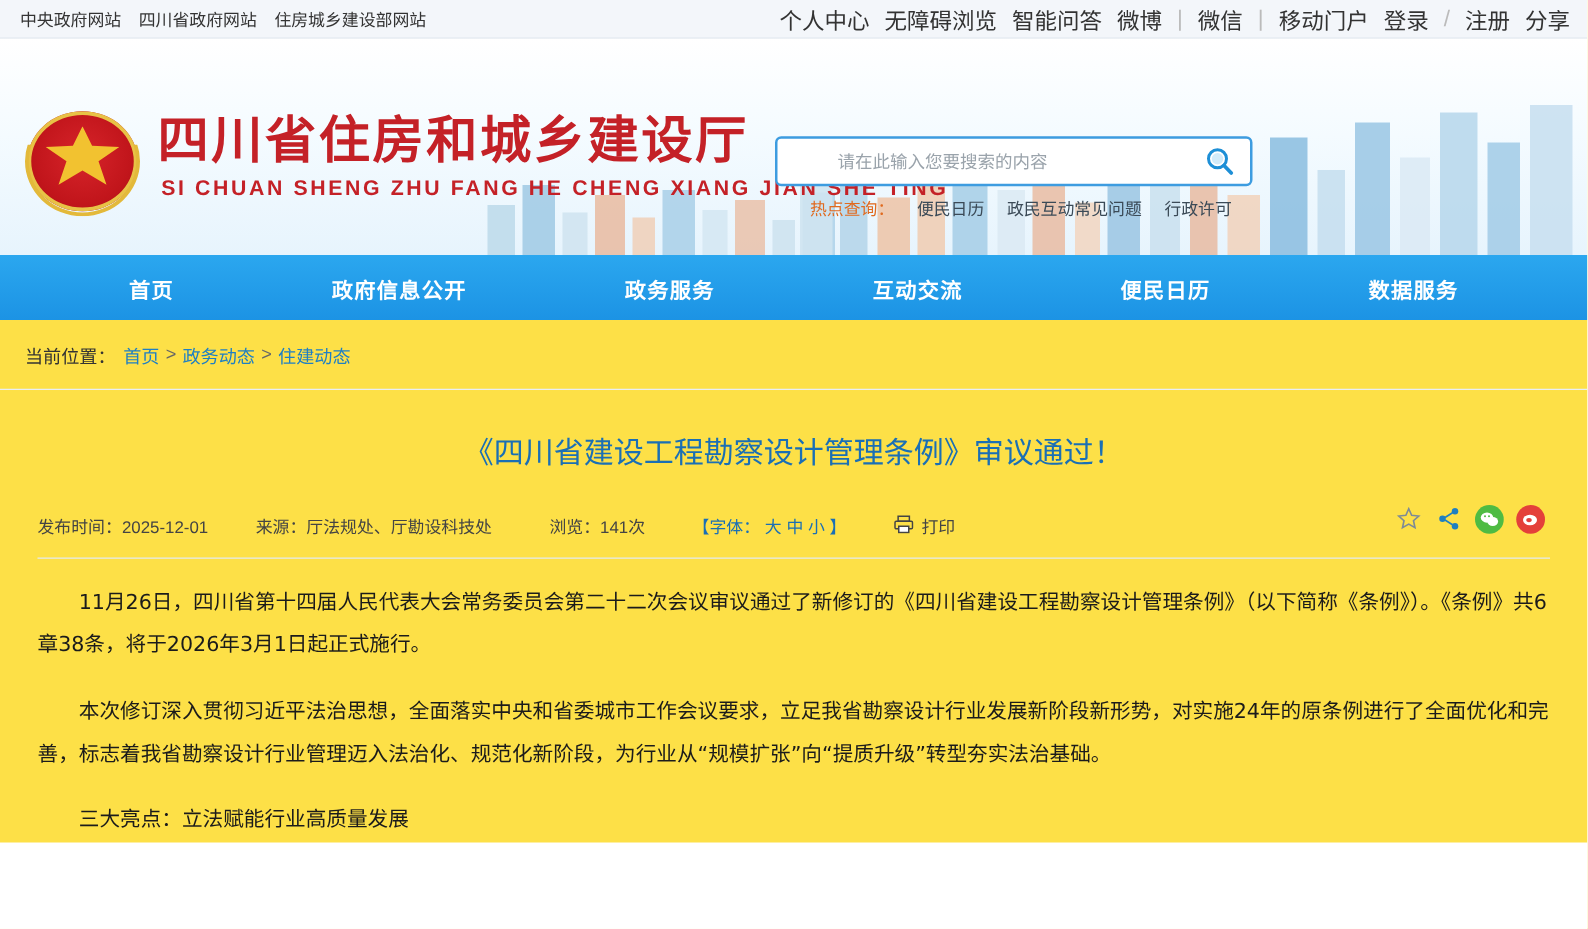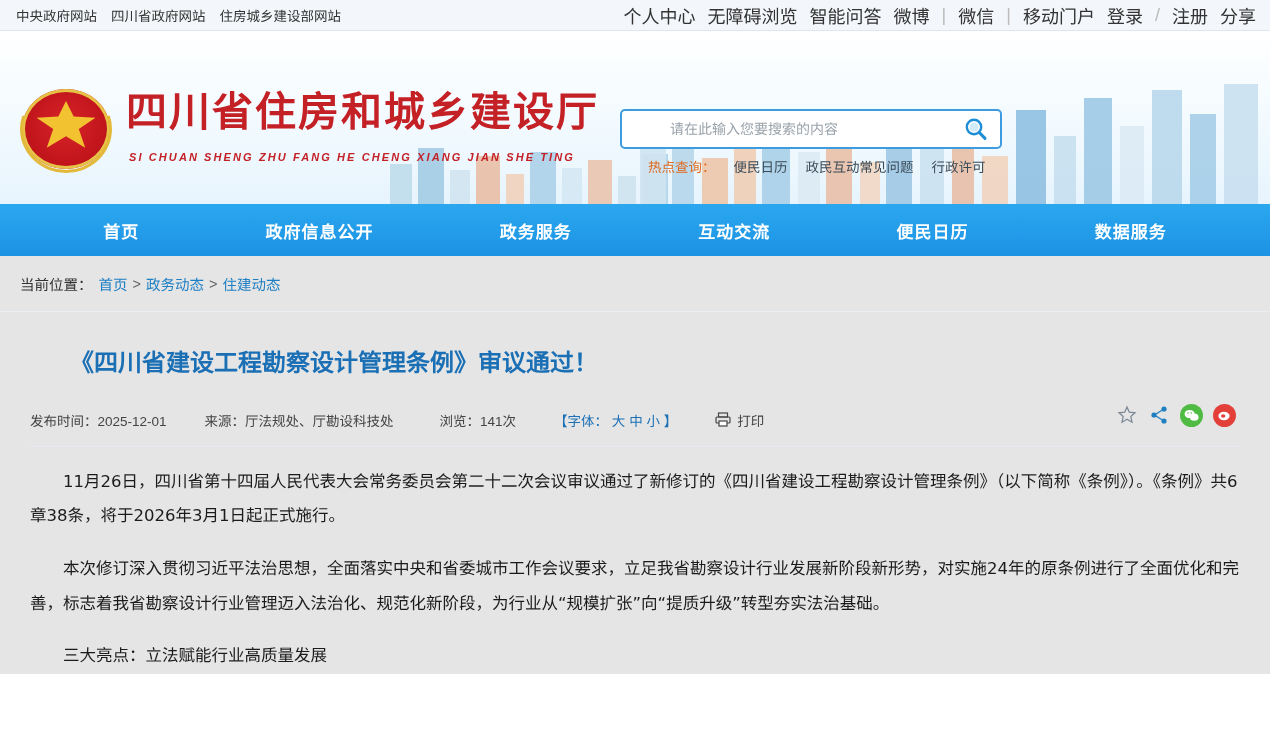--- a/index.html
+++ b/index.html
@@ -79,27 +79,26 @@
   }
   .sitetitle .cn {
     font-family: "DejaVu Sans", "Liberation Sans", sans-serif;
     font-size: 41px;
     font-weight: bold;
     color: #c42127;
     letter-spacing: 2px;
     line-height: 1.15;
   }
   .sitetitle .py {
-    margin-top: 15px;
-    font-size: 11px;
+    margin-top: 5px;
+    font-size: 17px;
     letter-spacing: 2.1px;
     color: #c42127;
     font-weight: bold;
     padding-left: 3px;
-    font-style: italic;
   }
 
   .searchbox {
     position: absolute;
     left: 620px; top: 78px;
     width: 382px; height: 40px;
     background: #fff;
     border: 2px solid #3d9ce0;
     border-radius: 5px;
     display: flex; align-items: center; padding-left: 36px;
@@ -153,40 +152,41 @@
     font-weight: bold;
     letter-spacing: 1px;
     cursor: pointer;
     white-space: nowrap;
   }
 
   
   .content {
     position: relative;
     padding: 0 0 0 0;
-    background: #e5e5e5;
+    background: #fde047;
   }
   .breadcrumb {
     height: 56px;
     display: flex; align-items: center;
     padding-left: 20px;
     font-size: 14.5px;
     color: #333;
     border-bottom: 1px solid #e9eef3;
   }
   .breadcrumb .cur { color: #333; margin-right: 6px; }
   .breadcrumb a { color: #1e7fc4; text-decoration: none; }
   .breadcrumb .arrow { color: #666; margin: 0 5px; }
 
   .article {
     padding: 0 30px;
   }
   .article-title {
+    text-align: center;
     font-size: 24px;
-    font-weight: bold;
+    font-weight: normal;
     color: #1a6fb5;
     padding: 34px 40px 26px;
     line-height: 1.4;
   }
   .meta {
     display: flex;
     align-items: flex-start;
     font-size: 13.5px;
     color: #444;
     padding: 4px 0 16px;

